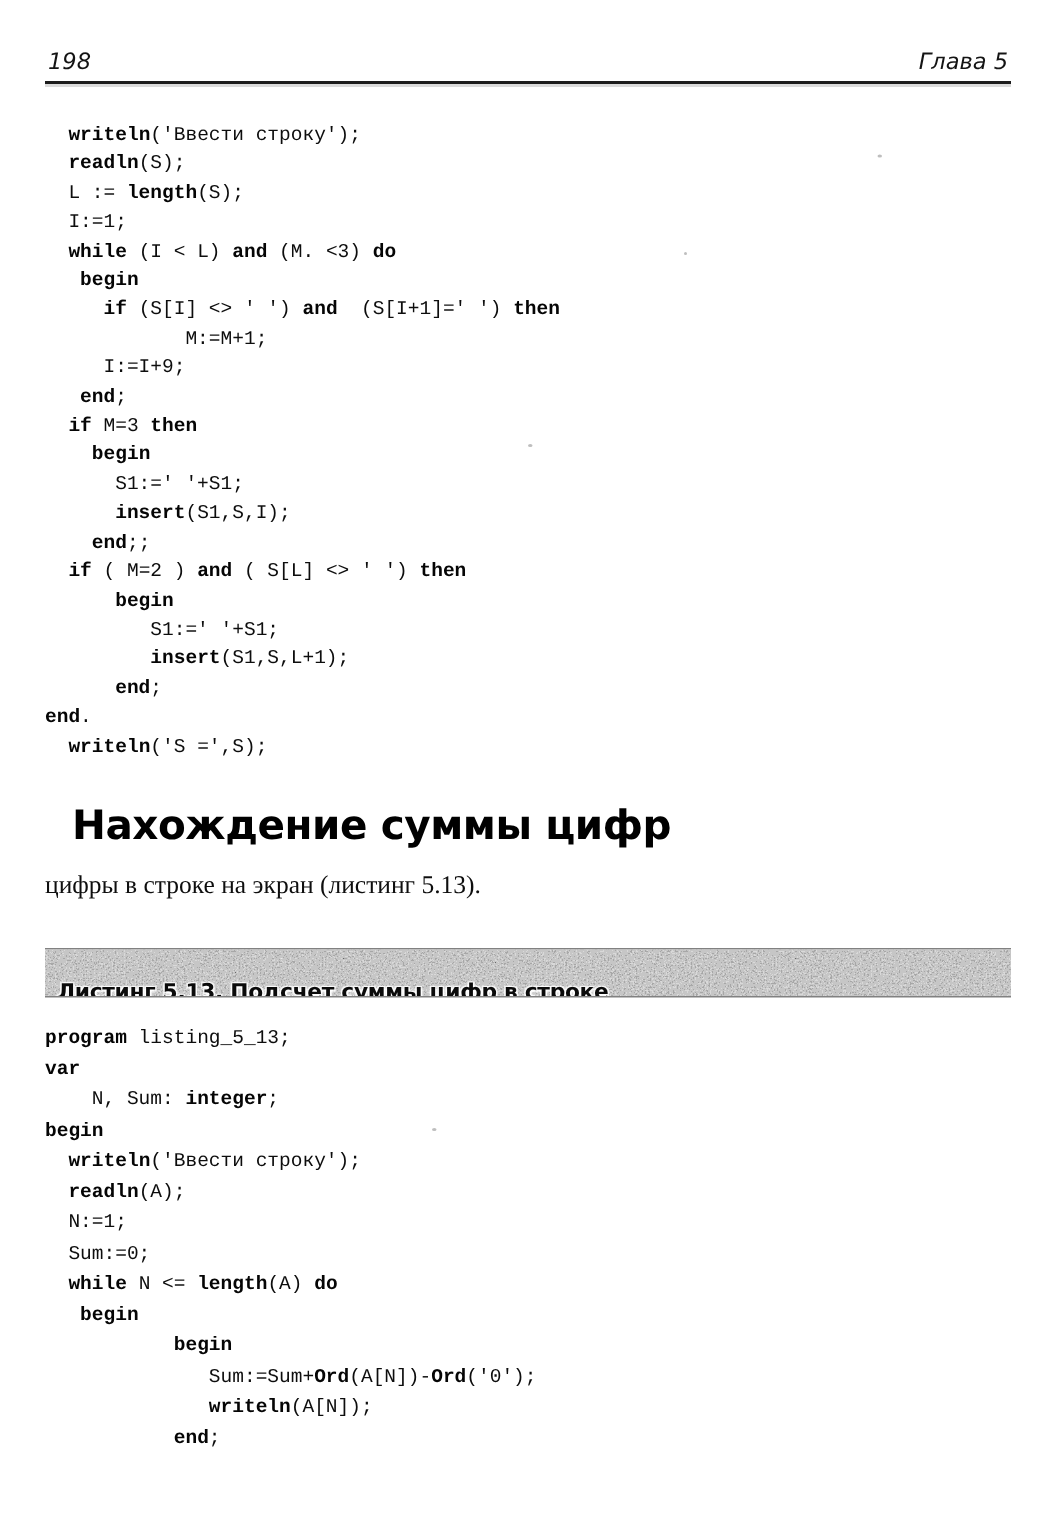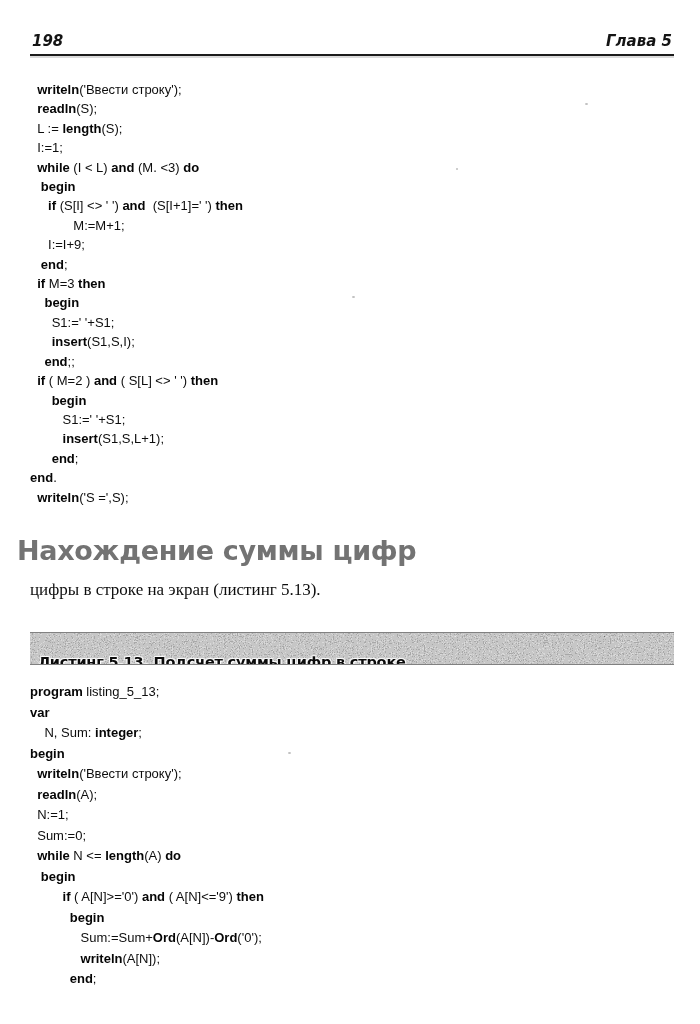--- a/index.html
+++ b/index.html
@@ -1,35 +1,35 @@
 <!DOCTYPE html>
 <html><head>
 <meta charset="utf-8">
 <style>
   html,body{margin:0;padding:0;background:#ffffff;}
   .page{position:relative;width:700px;height:1024px;background:#fff;overflow:hidden;
         font-family:"Liberation Serif",serif;color:#101010;}
   
   .running-header{position:absolute;left:32px;right:28px;top:32px;display:flex;
         justify-content:space-between;align-items:baseline;
-        font-family:"DejaVu Sans",sans-serif;font-style:italic;font-weight:700;
+        font-family:"DejaVu Sans",sans-serif;font-style:italic;font-weight:400;
         font-size:15px;color:#141414;}
   .header-rule{position:absolute;left:30px;right:26px;top:54px;height:2px;background:#1c1c1c;
         box-shadow:0 2px 0 rgba(0,0,0,0.14);}
   
-  .code{position:absolute;left:30px;font-family:Liberation Sans, sans-serif;
+  .code{position:absolute;left:30px;font-family:Liberation Mono, monospace;
         font-size:13px;color:#0d0d0d;}
   .block1{top:80px;line-height:19.4px;}
   .block2{top:682px;line-height:20.5px;}
   .code-line{white-space:pre;}
   .code b{font-weight:bold;color:#050505;}
   
-  .section-heading{position:absolute;left:17px;top:536px;margin:0;
+  .section-heading{position:absolute;left:48px;top:536px;margin:0;
         font-family:"DejaVu Sans",sans-serif;font-weight:700;font-size:27px;
-        line-height:30px;color:#737373;letter-spacing:-0.3px;}
+        line-height:30px;color:#000000;letter-spacing:-0.3px;}
   
   .para{position:absolute;left:30px;width:644px;top:579px;
         font-size:17px;line-height:22.5px;color:#0e0e0e;}
   .jline{text-align:justify;text-align-last:justify;}
   
   .caption{position:absolute;left:30px;width:644px;top:632px;height:31px;
         border-top:1px solid rgba(25,25,25,0.55);
         border-bottom:1px solid rgba(25,25,25,0.55);overflow:hidden;}
   .caption svg{position:absolute;left:0;top:0;width:100%;height:100%;}
   .captxt{position:relative;display:block;padding:21px 0 0 8px;
@@ -107,21 +107,20 @@
       <div class="code-line"><b>program</b> listing_5_13;</div>
       <div class="code-line"><b>var</b></div>
       <div class="code-line">    N, Sum: <b>integer</b>;</div>
       <div class="code-line"><b>begin</b></div>
       <div class="code-line">  <b>writeln</b>('Ввести строку');</div>
       <div class="code-line">  <b>readln</b>(A);</div>
       <div class="code-line">  N:=1;</div>
       <div class="code-line">  Sum:=0;</div>
       <div class="code-line">  <b>while</b> N &lt;= <b>length</b>(A) <b>do</b></div>
       <div class="code-line">   <b>begin</b></div>
-      <div class="code-line">         <b>if</b> ( A[N]&gt;='0') <b>and</b> ( A[N]&lt;='9') <b>then</b></div>
       <div class="code-line">           <b>begin</b></div>
       <div class="code-line">              Sum:=Sum+<b>Ord</b>(A[N])-<b>Ord</b>('0');</div>
       <div class="code-line">              <b>writeln</b>(A[N]);</div>
       <div class="code-line">           <b>end</b>;</div>
     </div>
 
   <div class="speck" style="left:585px;top:103px;width:3px;height:2px"></div>
   <div class="speck" style="left:456px;top:168px;width:2px;height:2px"></div>
   <div class="speck" style="left:352px;top:296px;width:3px;height:2px"></div>
   <div class="speck" style="left:288px;top:752px;width:3px;height:2px"></div>

